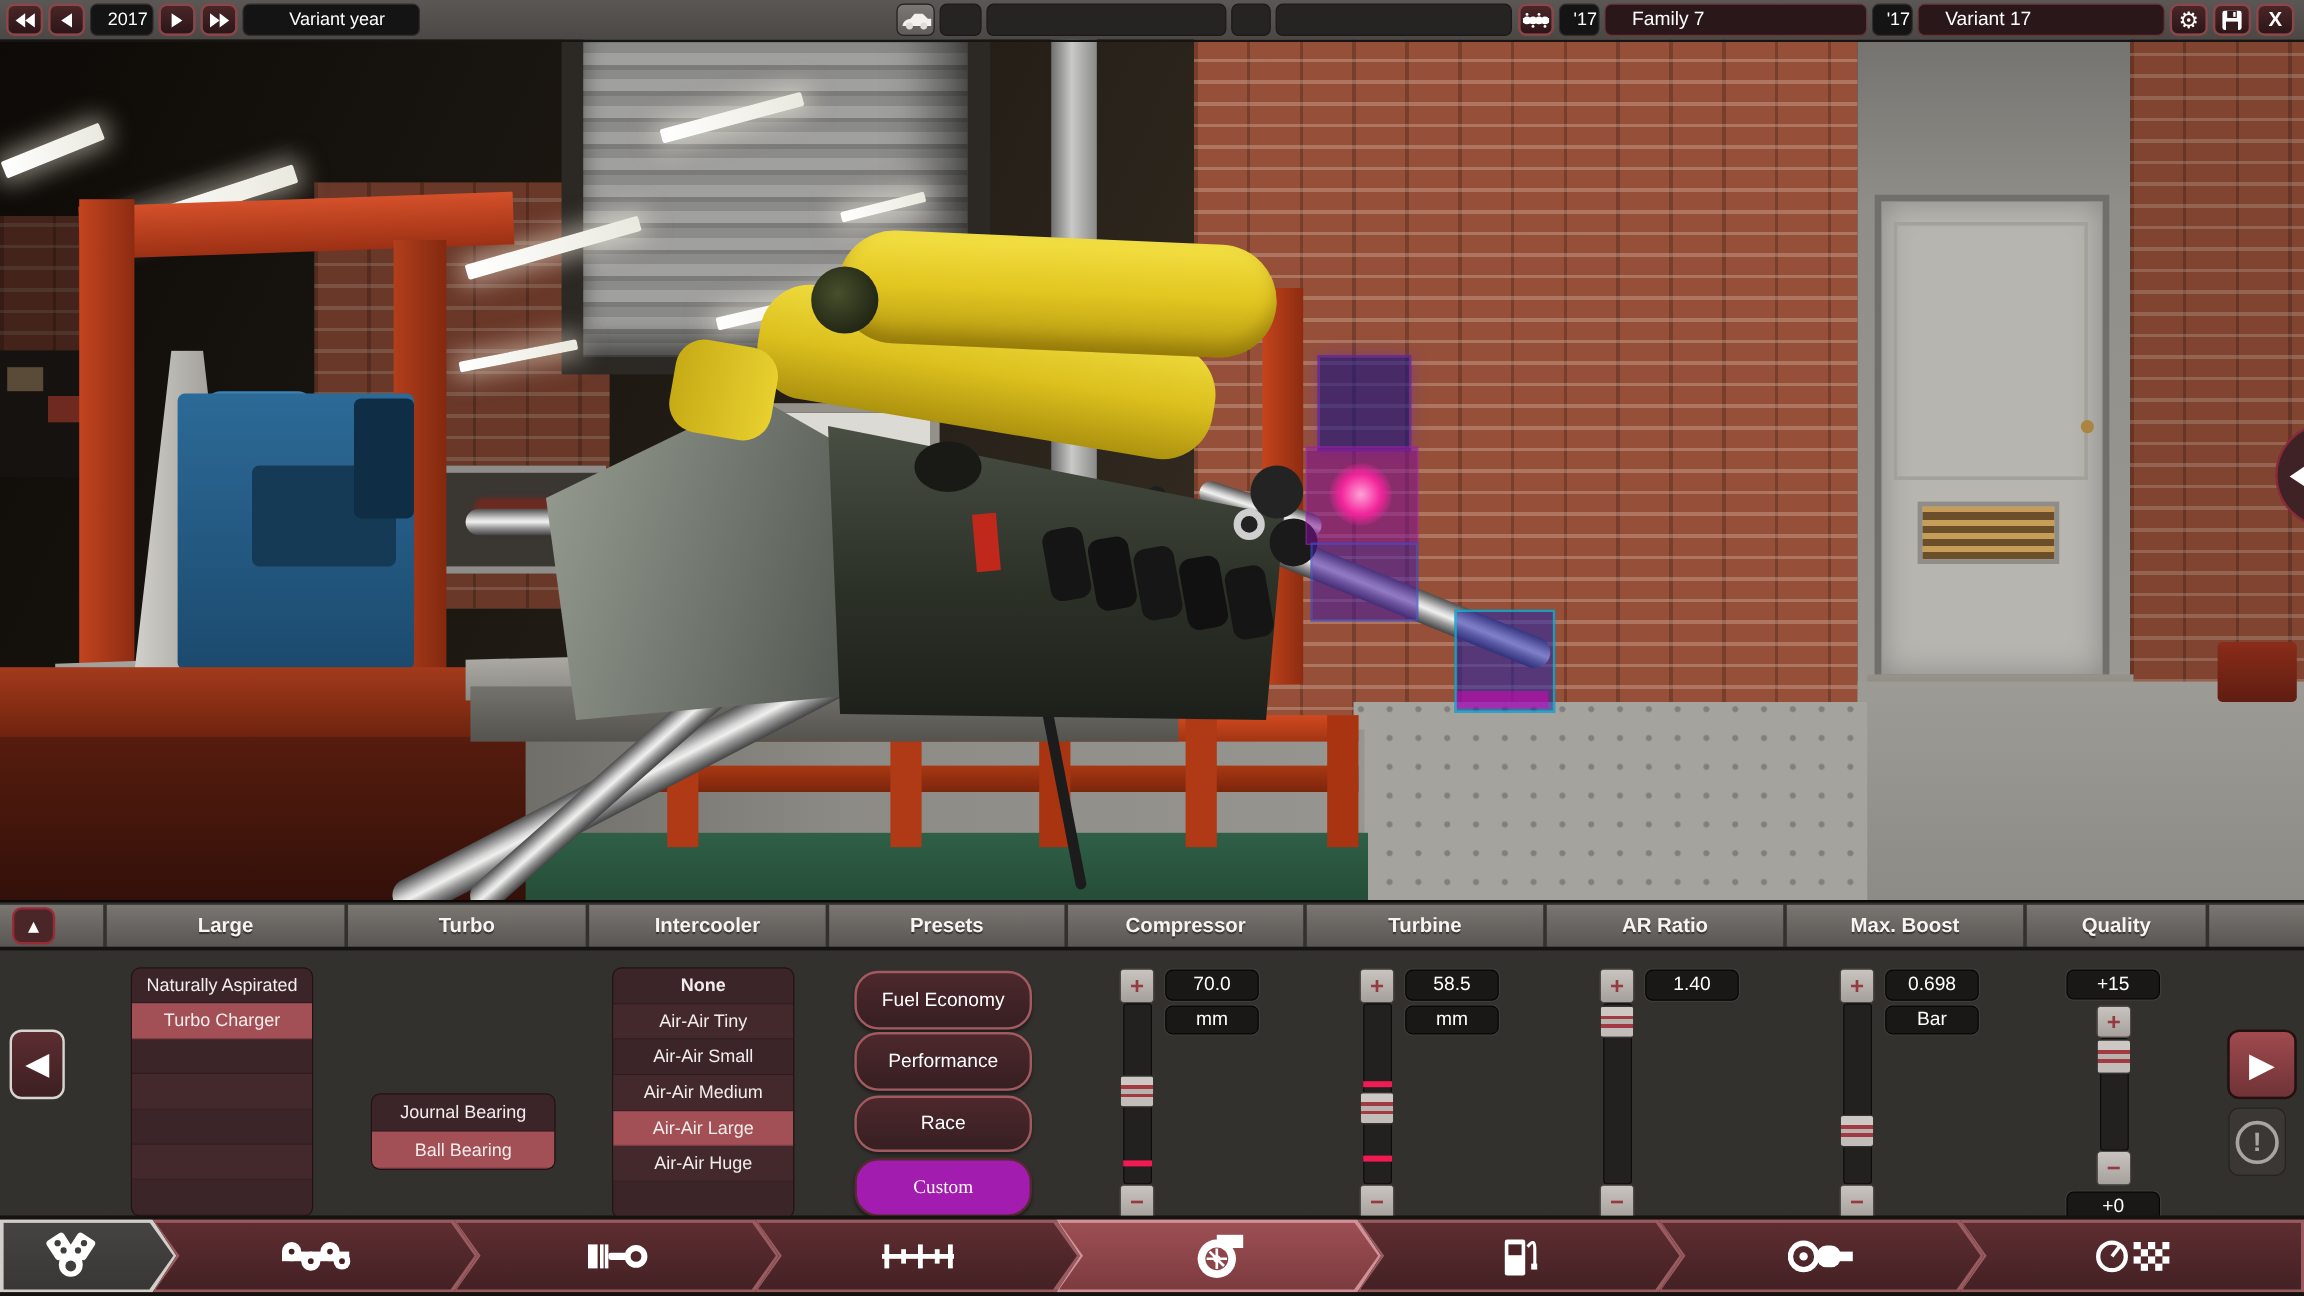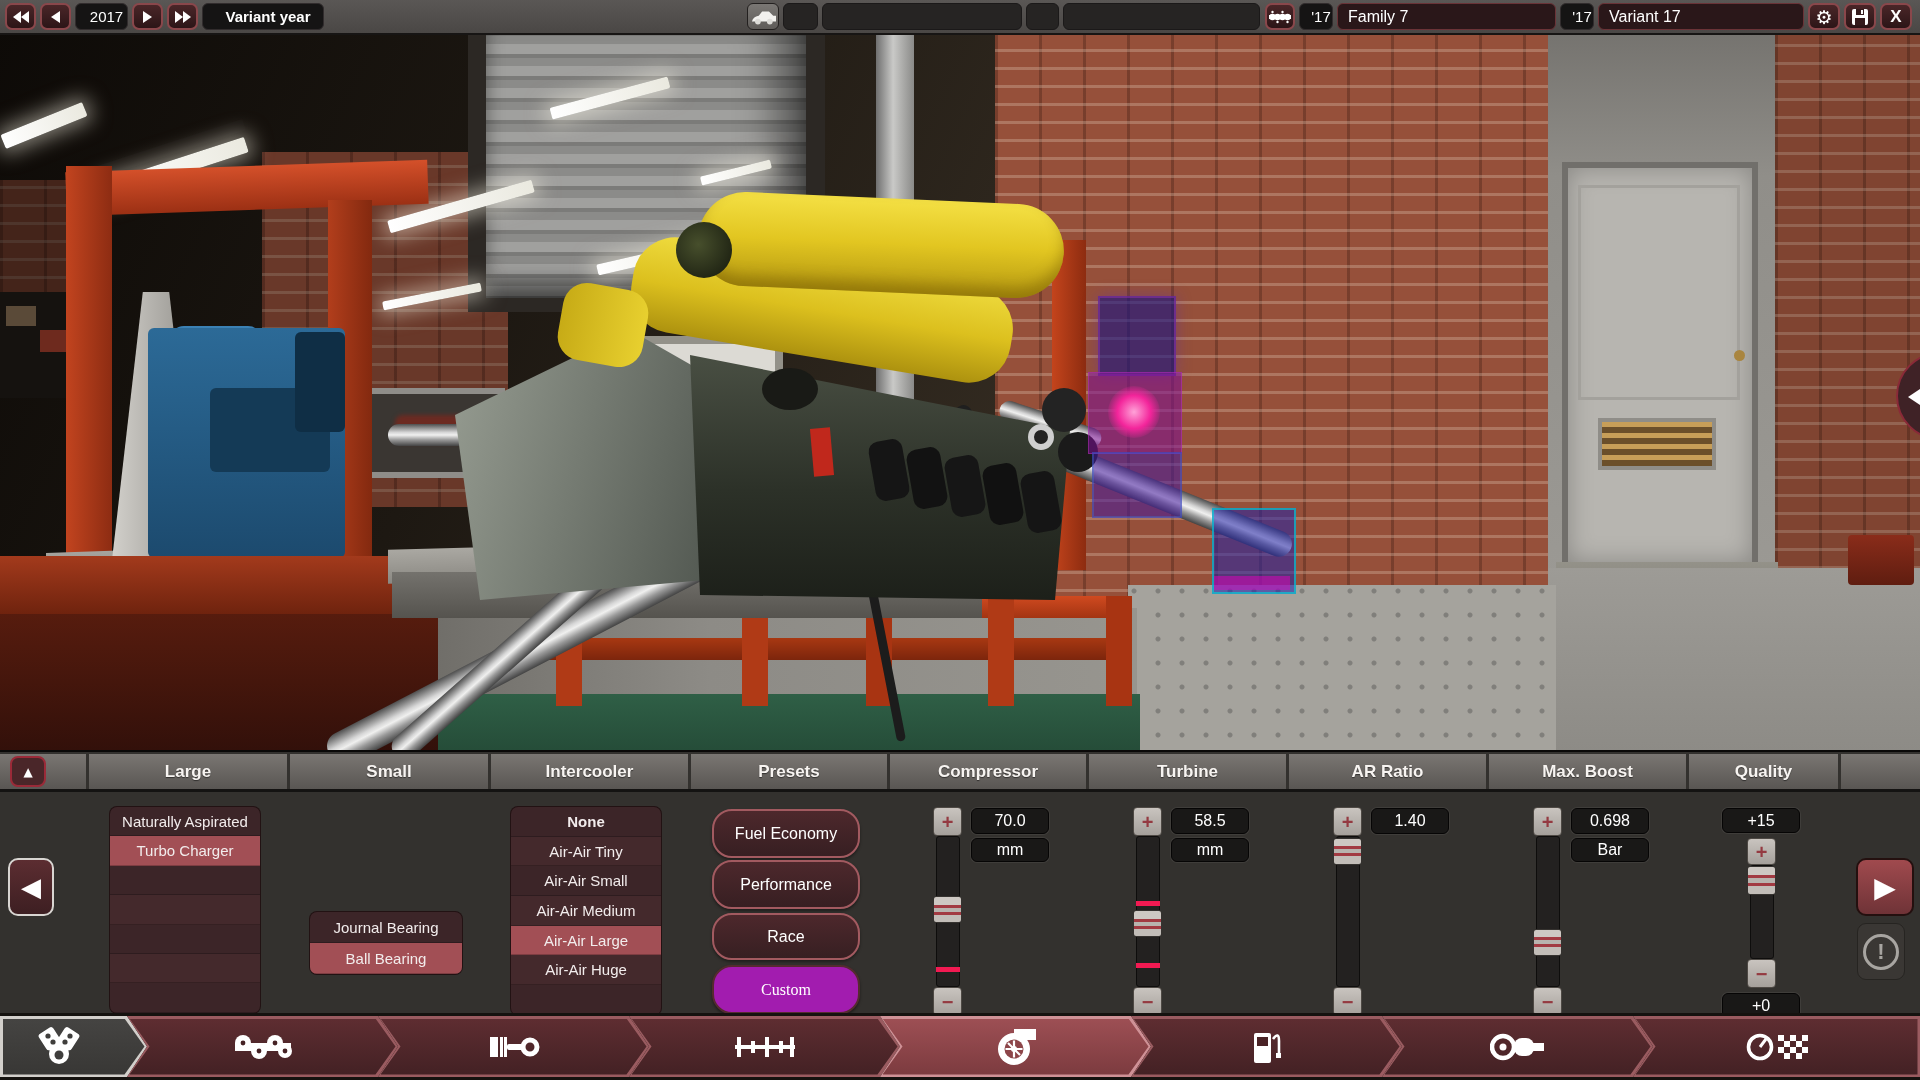--- a/index.html
+++ b/index.html
@@ -17,21 +17,21 @@
   .tb-grey{position:absolute;top:3px;height:27px;border-radius:6px;border:1px solid #23201f;
           background:linear-gradient(180deg,#7a7774,#5f5c59);box-sizing:border-box;
           display:flex;align-items:center;justify-content:center;}
   .tb-box{position:absolute;top:3px;height:27px;border-radius:6px;background:#151414;
           border:1px solid #312c2d;color:#fff;font-size:15px;box-sizing:border-box;
           display:flex;align-items:center;justify-content:center;padding-left:10px;}
   .tb-empty{position:absolute;top:3px;height:27px;border-radius:6px;background:#262423;
           border:1px solid #1b1919;box-sizing:border-box;}
   .tb-input{position:absolute;top:3px;height:27px;border-radius:6px;background:#2a1719;
           border:1px solid #6a3337;color:#fff;font-size:16px;box-sizing:border-box;
-          display:flex;align-items:center;padding-left:10px;}
+          display:flex;align-items:center;padding-left:22px;}
   .glyph{font-family:"DejaVu Sans",sans-serif;}
 
   
   #scene{position:absolute;left:0;top:0;width:1920px;height:752px;overflow:hidden;
          background:linear-gradient(115deg,#0d0a07 0%,#1d1812 28%,#332b21 55%,#403728 80%);}
   .brick{background-color:#96503a;
     background-image:
       repeating-linear-gradient(0deg,rgba(0,0,0,0) 0 15px,rgba(228,206,186,.30) 15px 18px),
       repeating-linear-gradient(90deg,rgba(70,33,22,.38) 0 3px,rgba(0,0,0,0) 3px 44px);}
   .metal{background:linear-gradient(180deg,#4e4e4e 0%,#d6d6d6 38%,#f0f0ef 50%,#999 72%,#434343 100%);
@@ -223,21 +223,21 @@
       <svg width="11" height="14" viewBox="0 0 11 14">
           <path d="M1 1l9 6-9 6z" fill="#fff"></path>
         </svg>
     </div>
     <div class="tb-btn" style="left:167px;width:31px;">
       <svg width="18" height="14" viewBox="0 0 18 14">
           <path d="M1 1l8 6-8 6z" fill="#fff"></path>
           <path d="M9 1l8 6-8 6z" fill="#fff"></path>
         </svg>
     </div>
-    <div class="tb-box" style="left:202px;width:122px;font-weight:bold;">Variant year</div>
+    <div class="tb-box" style="left:202px;width:148px;">Variant year</div>
 
     <div class="tb-grey" style="left:747px;width:32px;">
       <svg width="26" height="17" viewBox="0 0 30 20">
           <path d="M2 16q1-6 8-7l4-5h8l5 5h3q3 1 3 7z" fill="#f2f1ee"></path>
           <circle cx="9" cy="16" r="3.4" fill="#dddcd8"></circle>
           <circle cx="23" cy="16" r="3.4" fill="#dddcd8"></circle>
         </svg>
     </div>
     <div class="tb-empty" style="left:783px;width:35px;"></div>
     <div class="tb-empty" style="left:822px;width:200px;"></div>
@@ -272,21 +272,21 @@
           <rect x="4" y="10" width="10" height="7" fill="#351b1d"></rect>
         </svg>
     </div>
     <div class="tb-btn" style="left:1880px;width:32px;font-weight:bold;font-size:17px;">X</div>
   </div>
 
   <div id="panel">
 
     <div class="hdr-cell" style="left:0;width:86px;"></div>
     <div class="hdr-cell" style="left:89px;width:198px;">Large</div>
-    <div class="hdr-cell" style="left:290px;width:198px;">Small</div>
+    <div class="hdr-cell" style="left:290px;width:198px;">Turbo</div>
     <div class="hdr-cell" style="left:491px;width:197px;">Intercooler</div>
     <div class="hdr-cell" style="left:691px;width:196px;">Presets</div>
     <div class="hdr-cell" style="left:890px;width:196px;">Compressor</div>
     <div class="hdr-cell" style="left:1089px;width:197px;">Turbine</div>
     <div class="hdr-cell" style="left:1289px;width:197px;">AR Ratio</div>
     <div class="hdr-cell" style="left:1489px;width:197px;">Max. Boost</div>
     <div class="hdr-cell" style="left:1689px;width:149px;">Quality</div>
     <div class="hdr-cell" style="left:1841px;width:79px;"></div>
     <div class="hdr-line"></div>
 

